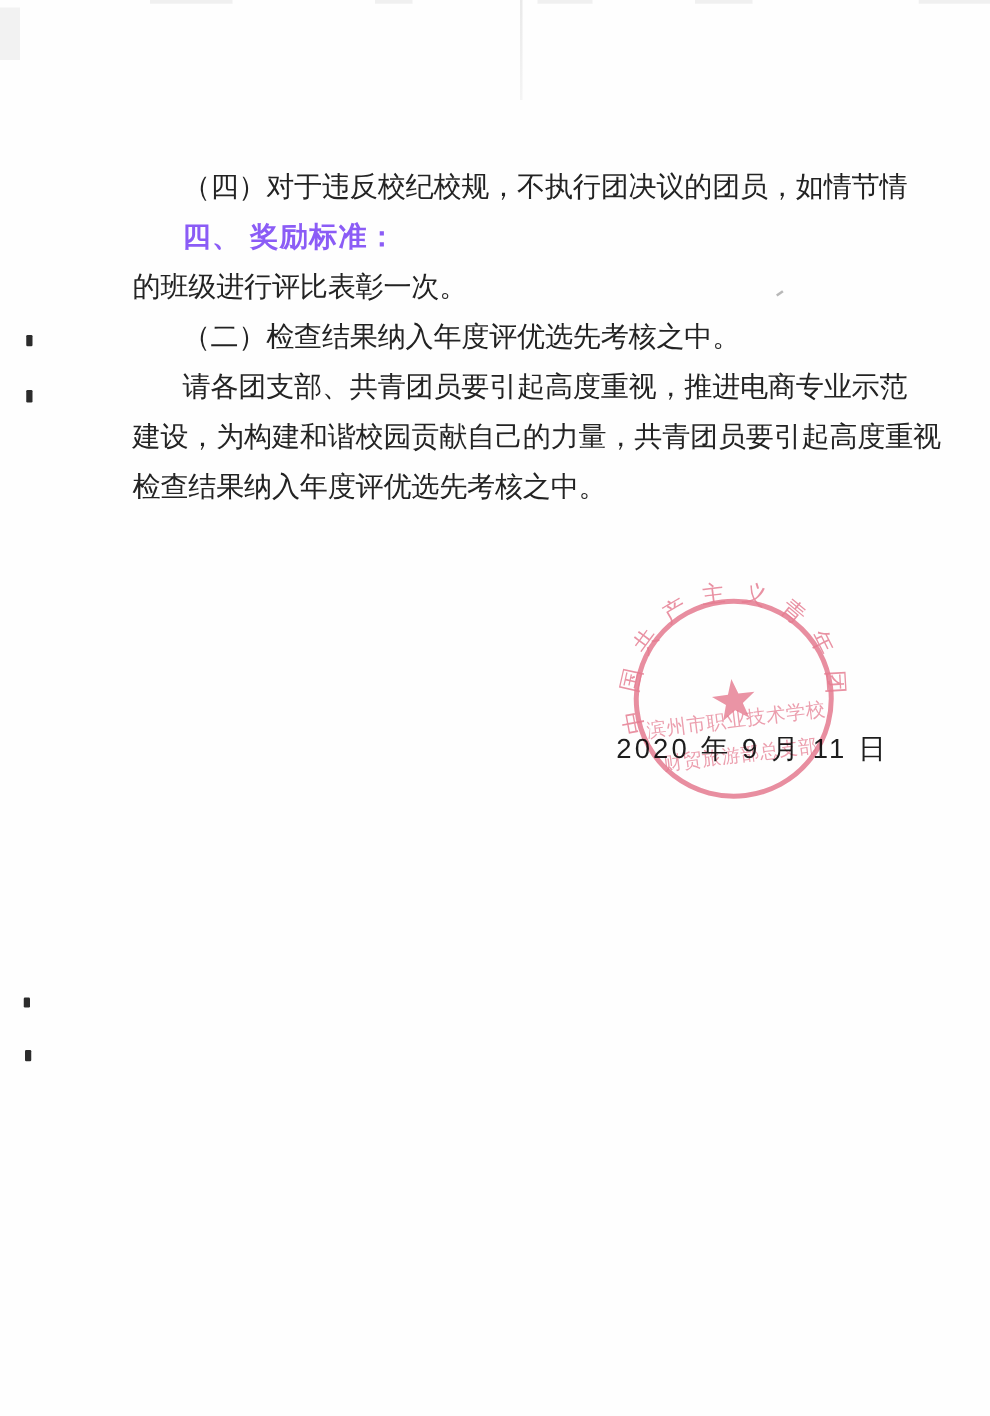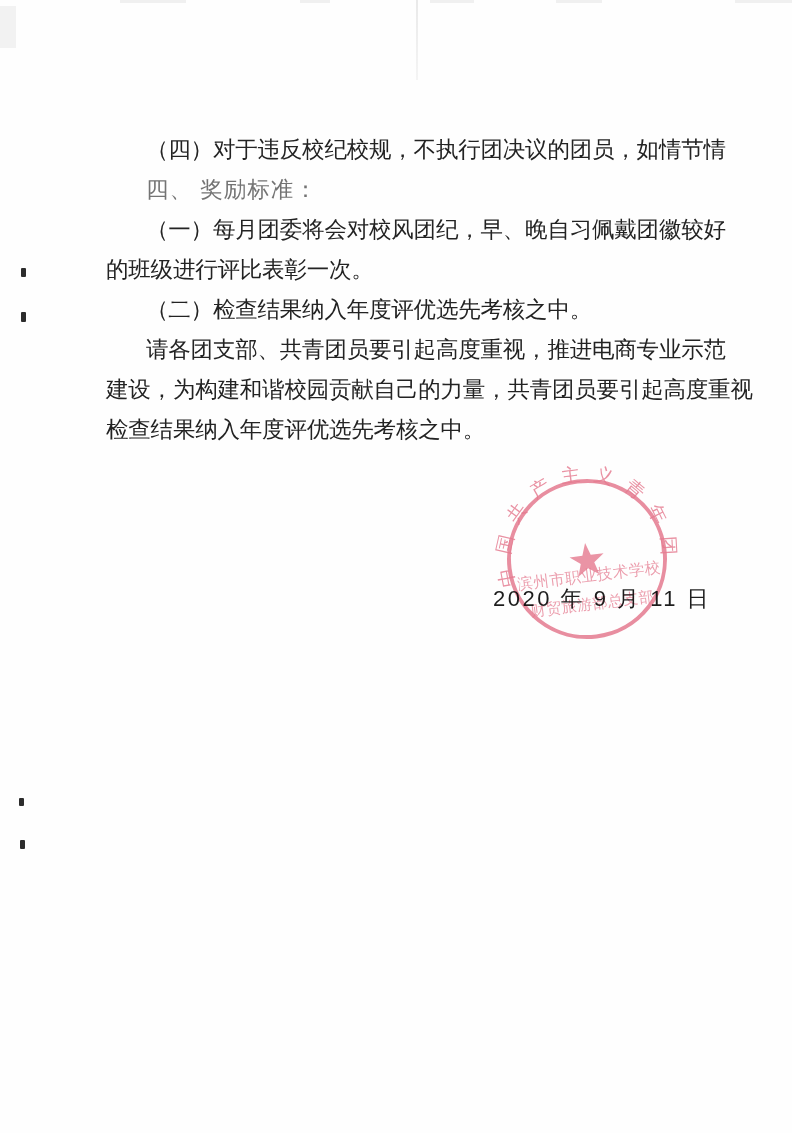--- a/index.html
+++ b/index.html
@@ -26,23 +26,23 @@
   }
   .line {
     height: 40px;
     line-height: 40px;
     font-size: 22.5px;
     letter-spacing: -0.2px;
     white-space: nowrap;
   }
   .line.indent { padding-left: 40px; }
   .line.heading {
-    font-weight: 400;
+    font-weight: 700;
     letter-spacing: 1px;
-    color: #737373;
+    color: #8b5cf6;
   }
 
   
   .sig-org {
     position: absolute;
     left: 492px;
     top: 541px;
     font-size: 22px;
     letter-spacing: 1.2px;
     color: #1d1d1d;
@@ -125,21 +125,20 @@
   <div class="artifact edge-noise noise5"></div>
   <div class="artifact mark mark1"></div>
   <div class="artifact mark mark2"></div>
   <div class="artifact mark mark3"></div>
   <div class="artifact mark mark4"></div>
   <div class="artifact speck"></div>
 
   <div class="body-text">
     <div class="line indent">（四）对于违反校纪校规，不执行团决议的团员，如情节情</div>
     <div class="line indent heading">四、 奖励标准：</div>
-    <div class="line indent">（一）每月团委将会对校风团纪，早、晚自习佩戴团徽较好</div>
     <div class="line">的班级进行评比表彰一次。</div>
     <div class="line indent">（二）检查结果纳入年度评优选先考核之中。</div>
     <div class="line indent">请各团支部、共青团员要引起高度重视，推进电商专业示范</div>
     <div class="line">建设，为构建和谐校园贡献自己的力量，共青团员要引起高度重视</div>
     <div class="line">检查结果纳入年度评优选先考核之中。</div>
   </div>
 
   <div class="sig-date">2020 年 9 月 11 日</div>
 
   <svg class="stamp" viewBox="0 0 200 200" xmlns="http://www.w3.org/2000/svg" xmlns:xlink="http://www.w3.org/1999/xlink">

